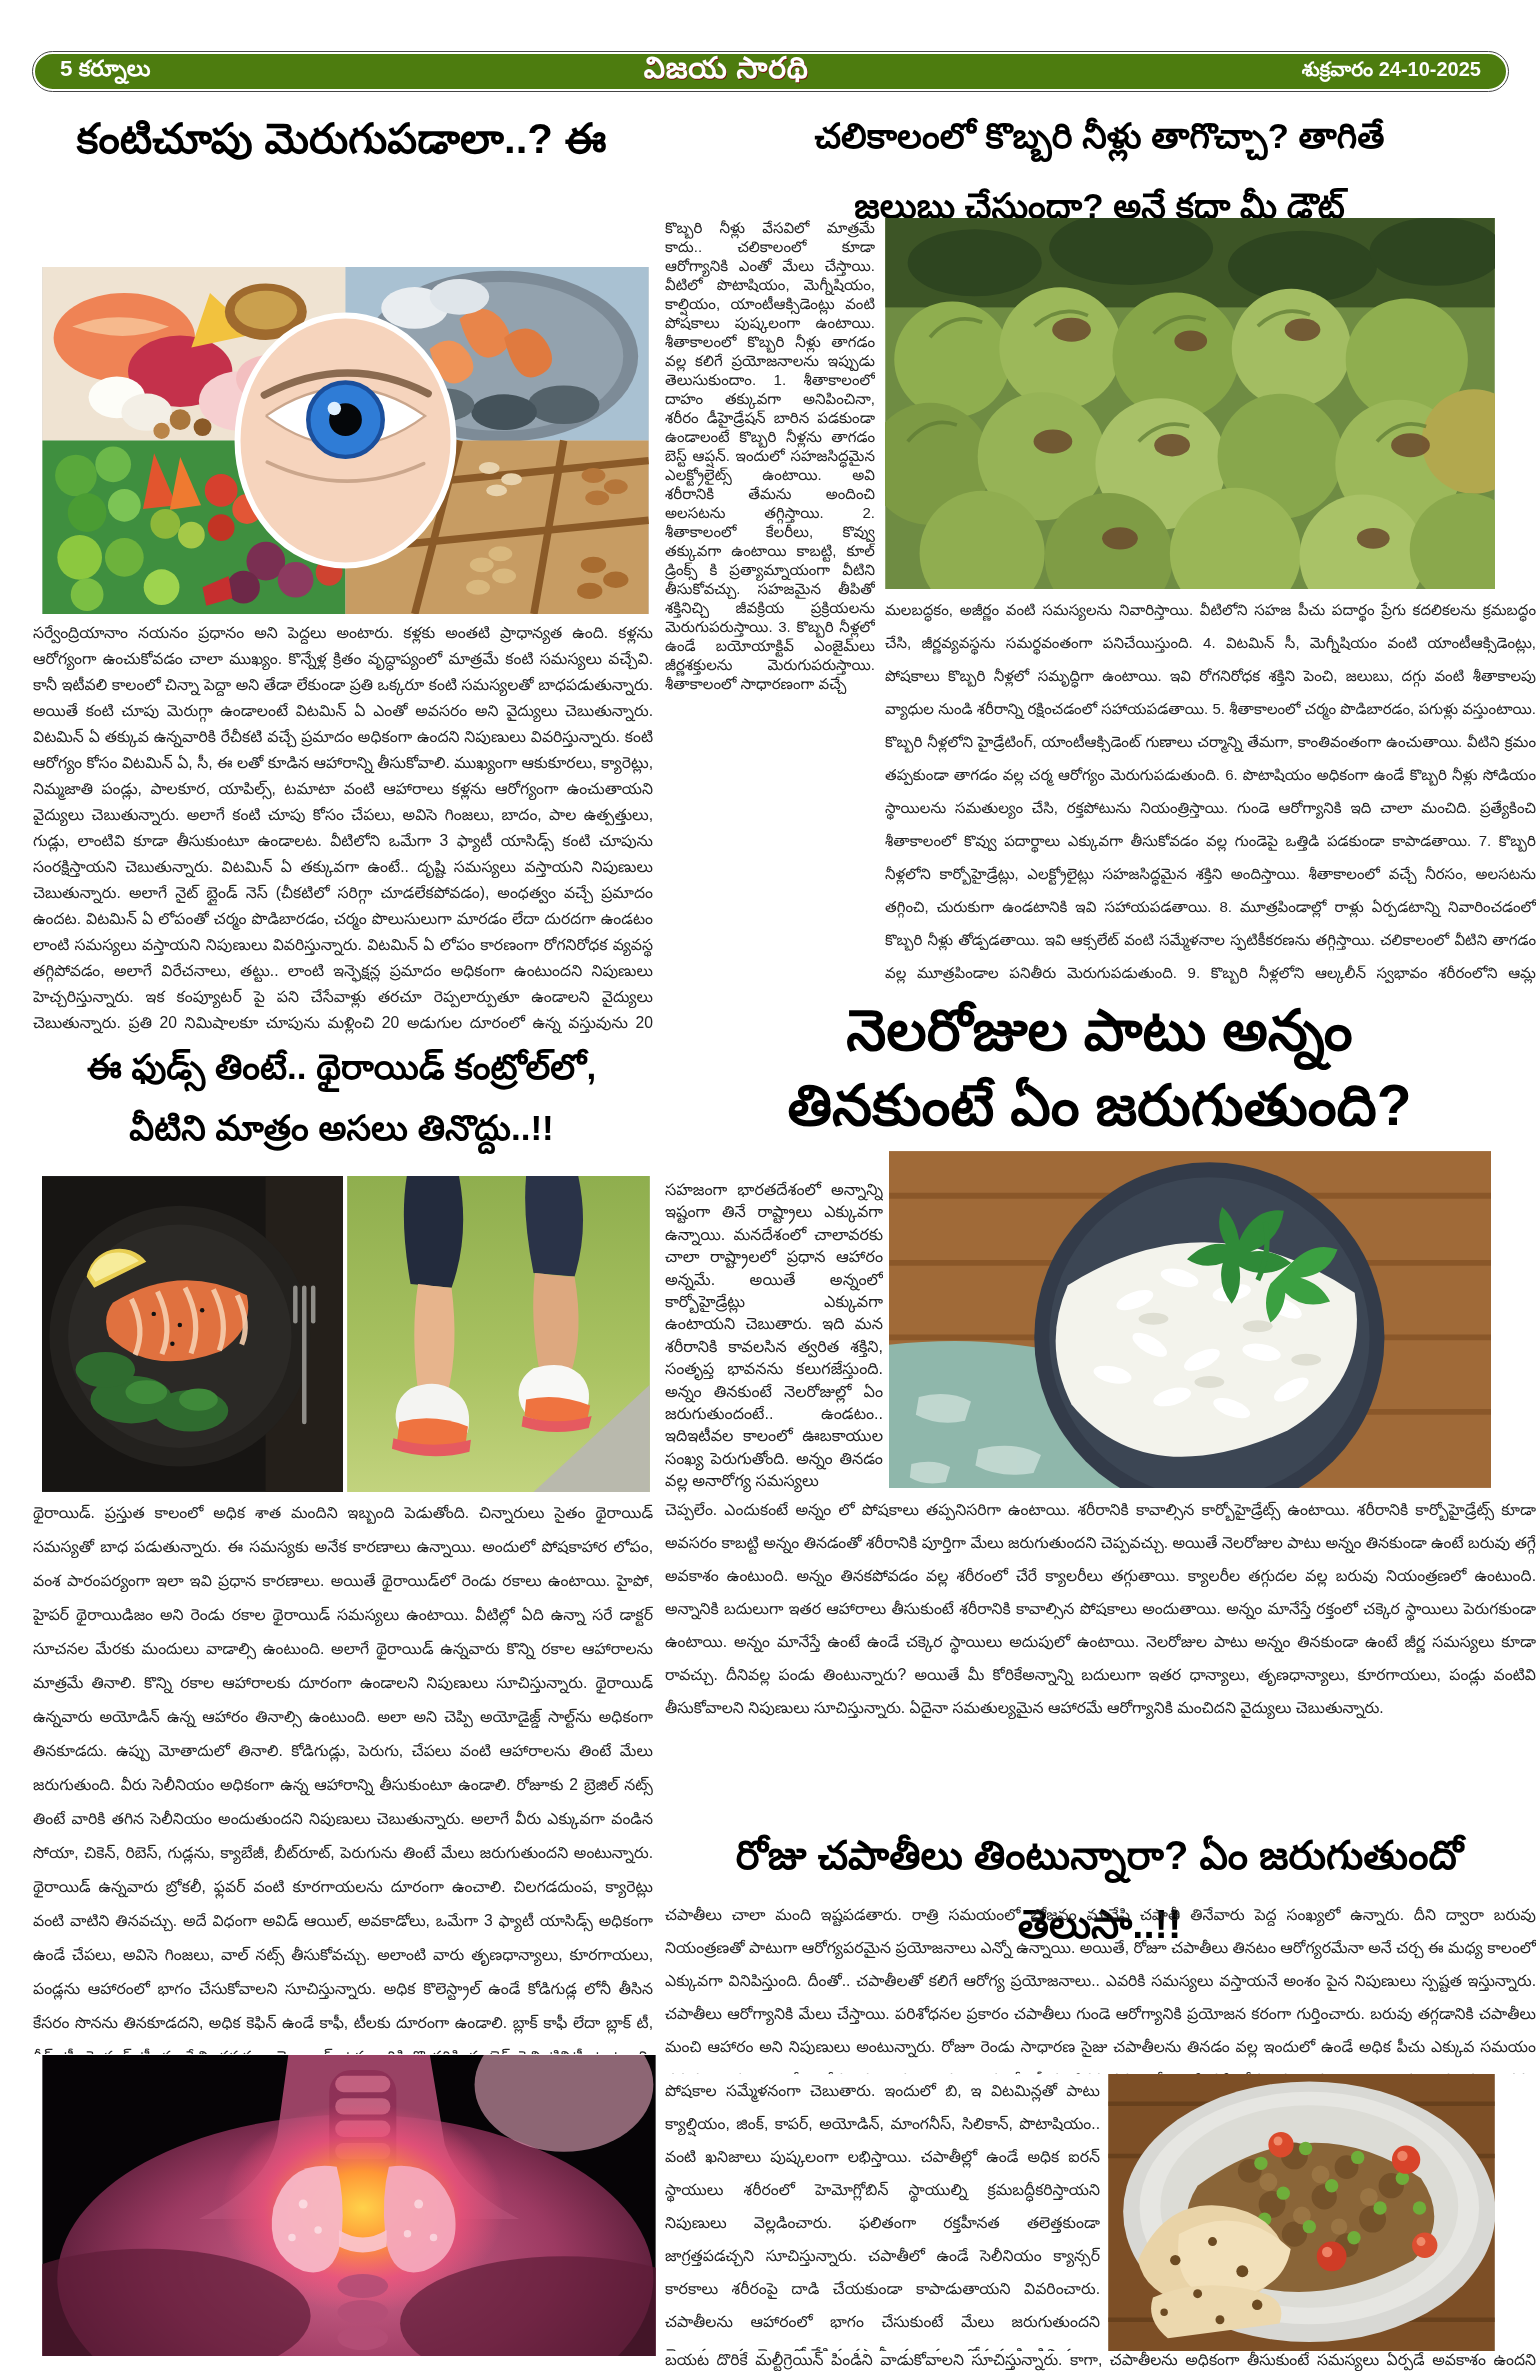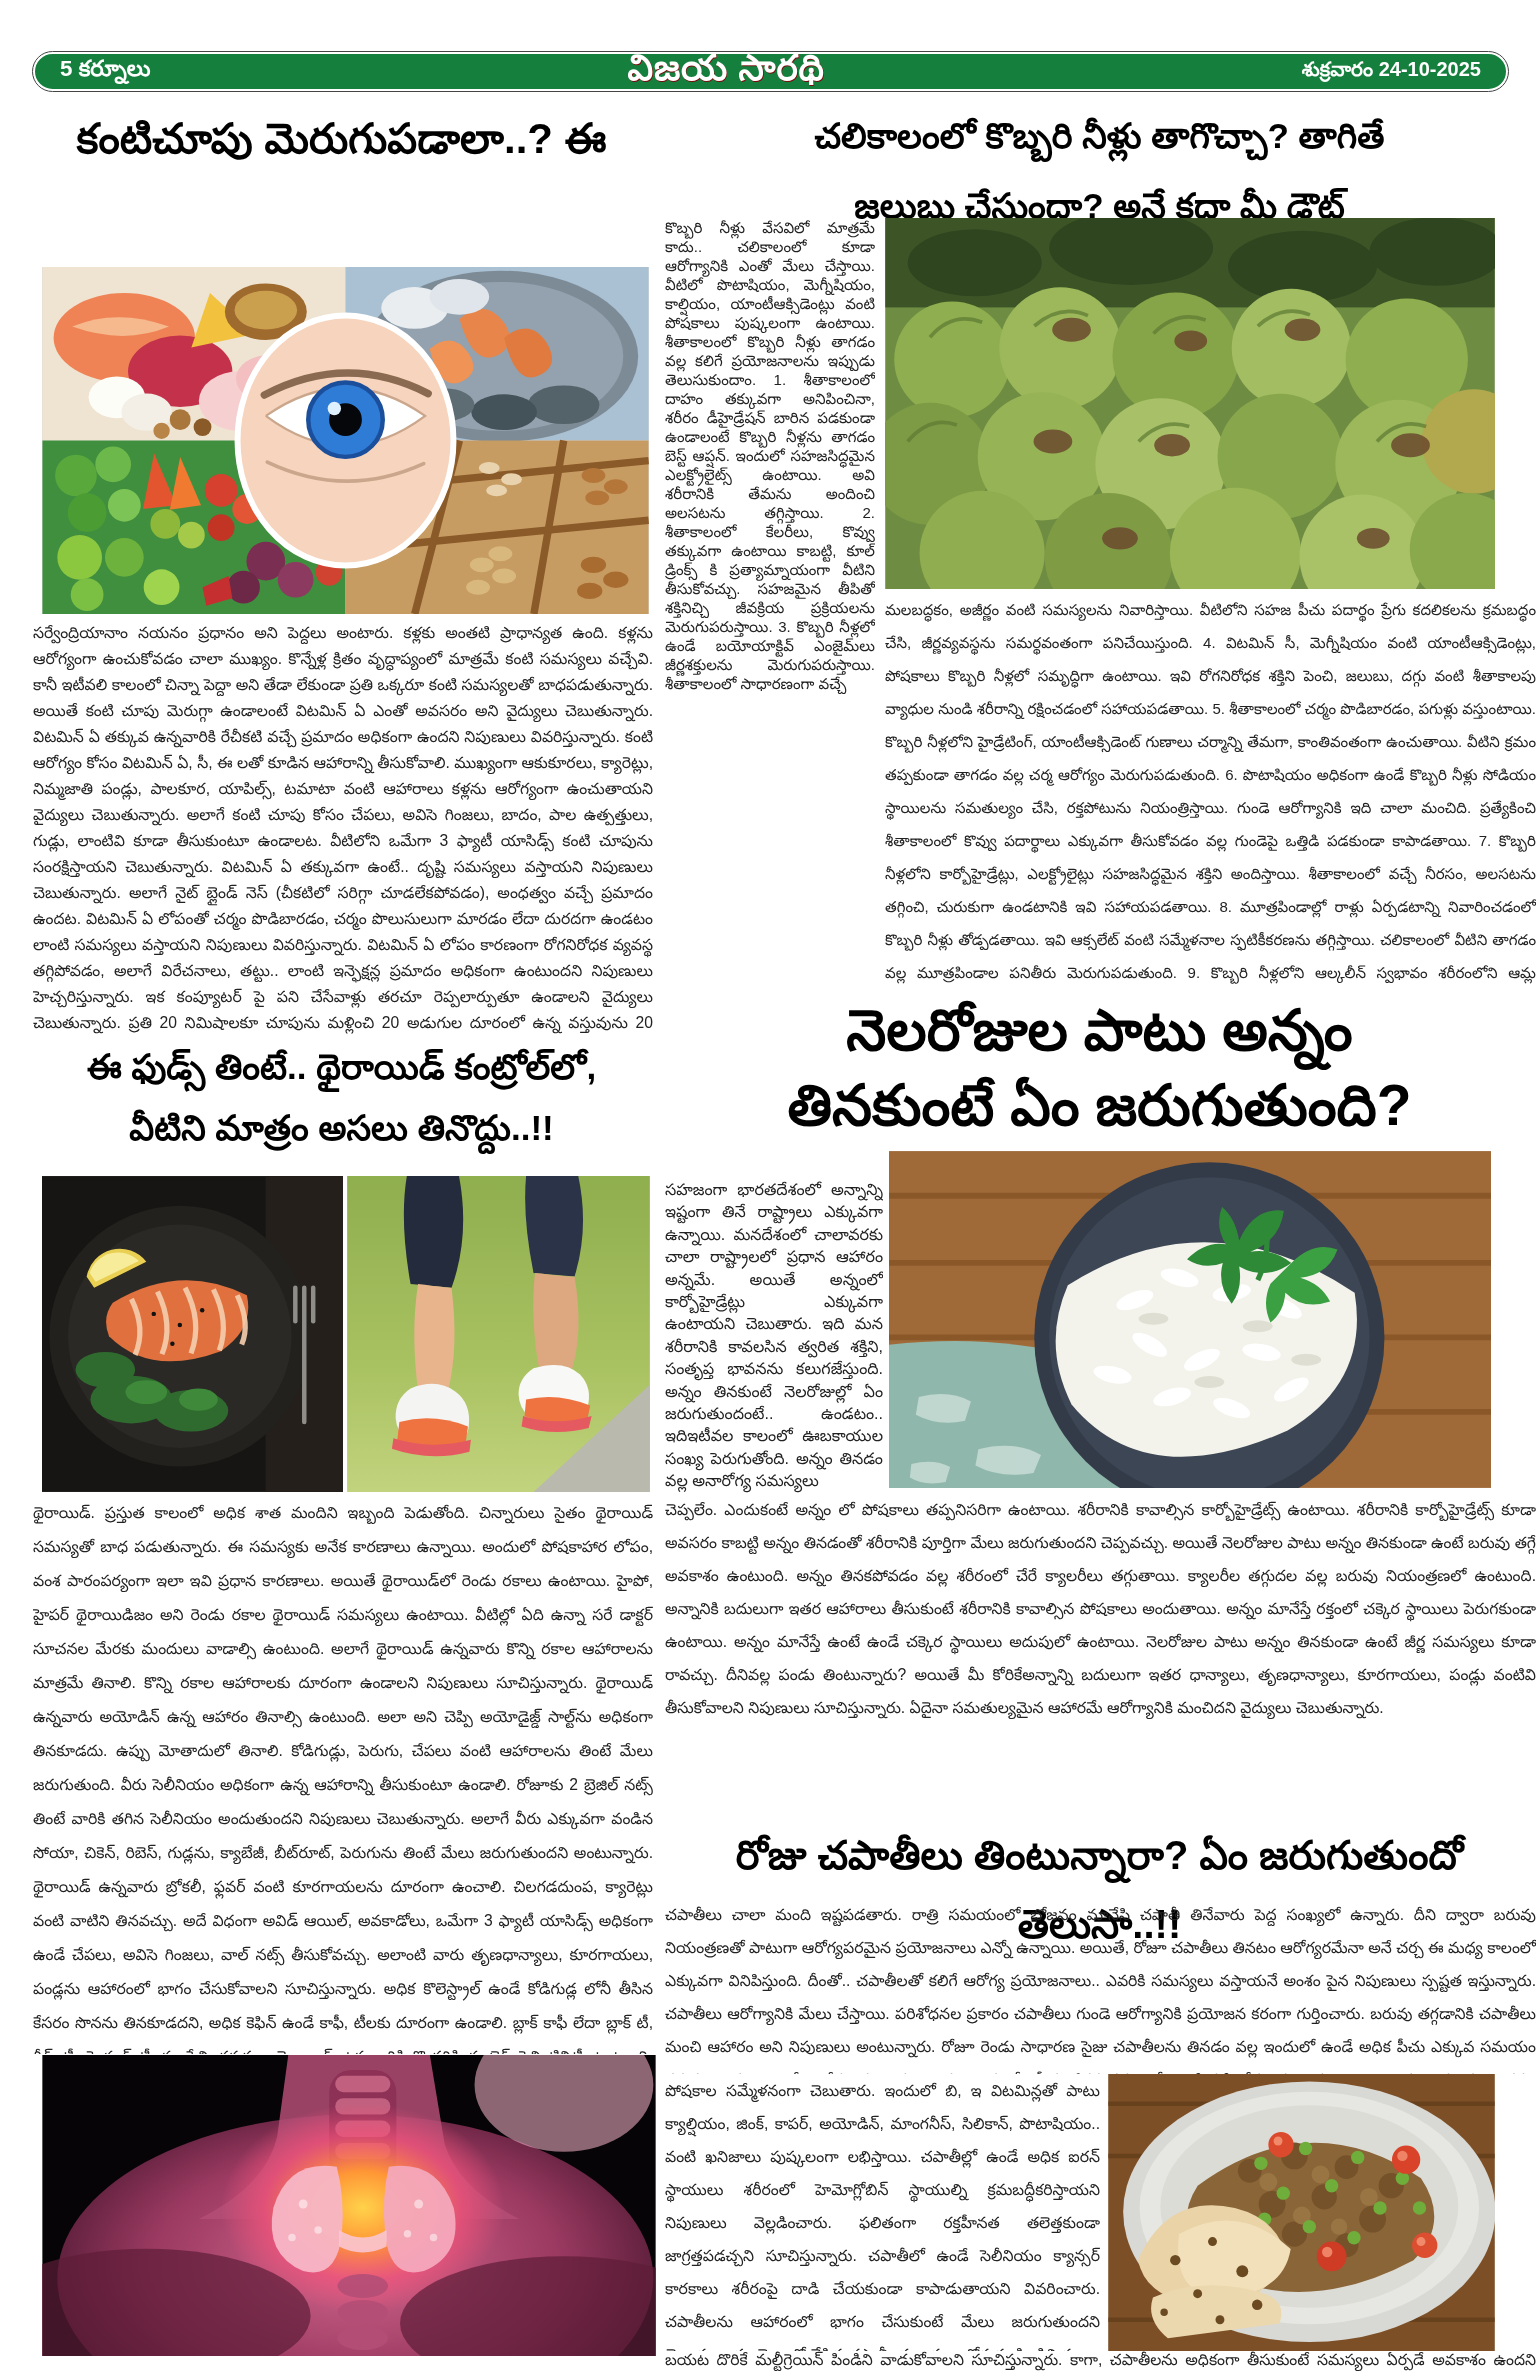--- a/index.html
+++ b/index.html
@@ -6,27 +6,27 @@
   body{
     width:1541px;height:2377px;position:relative;overflow:hidden;
     background:#ffffff;
     font-family:"Liberation Sans","DejaVu Sans",sans-serif;
     color:#1c1c1c;
   }
   .abs{position:absolute;}
   
   .masthead{
     left:33px;top:52px;width:1475px;height:39px;
-    background:#15803d;border-radius:21px;
+    background:#4d7c0f;border-radius:21px;
     border:2.2px solid #ffffff;outline:1.5px solid #444;
     display:flex;align-items:center;justify-content:space-between;
     padding:0 25px;box-sizing:border-box;
   }
   .mh-left{color:#fff;font-size:22.4px;font-weight:700;}
-  .mh-title{color:#fff;font-size:36px;font-weight:800;letter-spacing:0.7px;text-shadow:0.7px 0.7px 0 #7a0c0c;}
+  .mh-title{color:#fff;font-size:30px;font-weight:800;letter-spacing:0.7px;text-shadow:0.7px 0.7px 0 #7a0c0c;}
   .mh-date{color:#fff;font-size:20px;font-weight:700;}
   
   .hl{font-weight:700;color:#000;text-align:center;}
   .hl-a1{left:30px;top:100px;width:623px;font-size:42px;line-height:78px;}
   .hl-a2{left:661px;top:101px;width:877px;font-size:35px;line-height:70px;}
   .hl-a3{left:30px;top:1036px;width:623px;font-size:35px;line-height:61px;}
   .hl-a4{left:661px;top:993px;width:877px;font-size:57px;line-height:75px;}
   .hl-a5{left:661px;top:1821px;width:877px;font-size:40px;line-height:69px;}
   
   .bt{color:#222;text-align:justify;overflow:hidden;}

